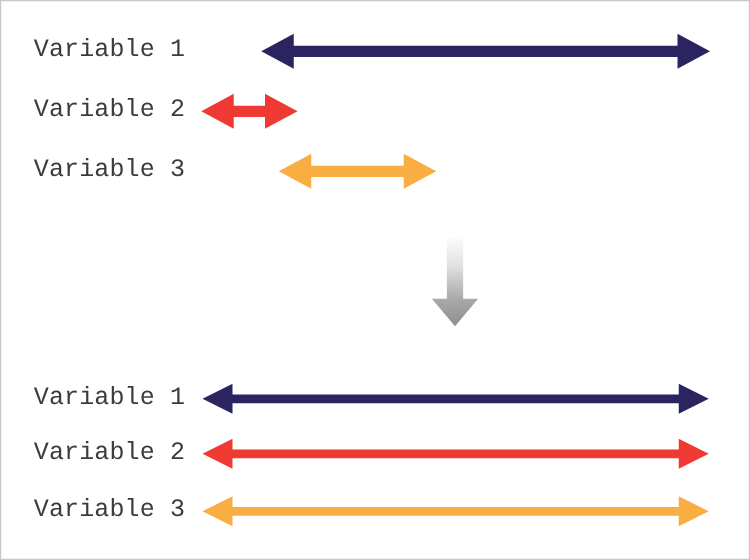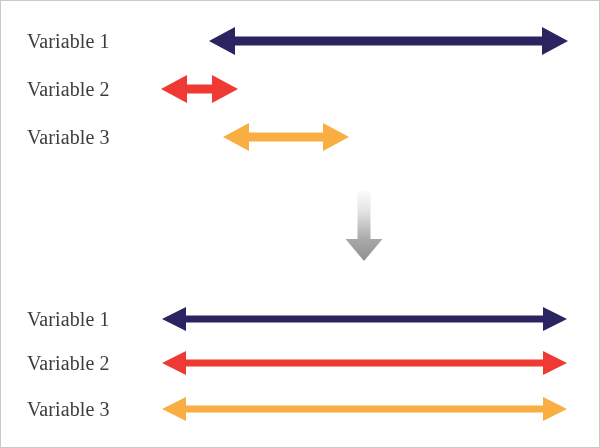--- a/index.html
+++ b/index.html
@@ -21,21 +21,21 @@
   }
   .diagram-svg {
     position: absolute;
     left: 0;
     top: 0;
     width: 600px;
     height: 448px;
   }
   .var-label {
     position: absolute;
-    font-family: Liberation Serif, serif;
+    font-family: Liberation Mono, monospace;
     font-size: 20px;
     font-weight: 300;
     color: #3c3c3c;
     letter-spacing: 0.1px;
     white-space: nowrap;
     line-height: 1;
   }
   .group-top .var-label { left: 26px; }
   .group-bottom .var-label { left: 26px; }
 </style>

